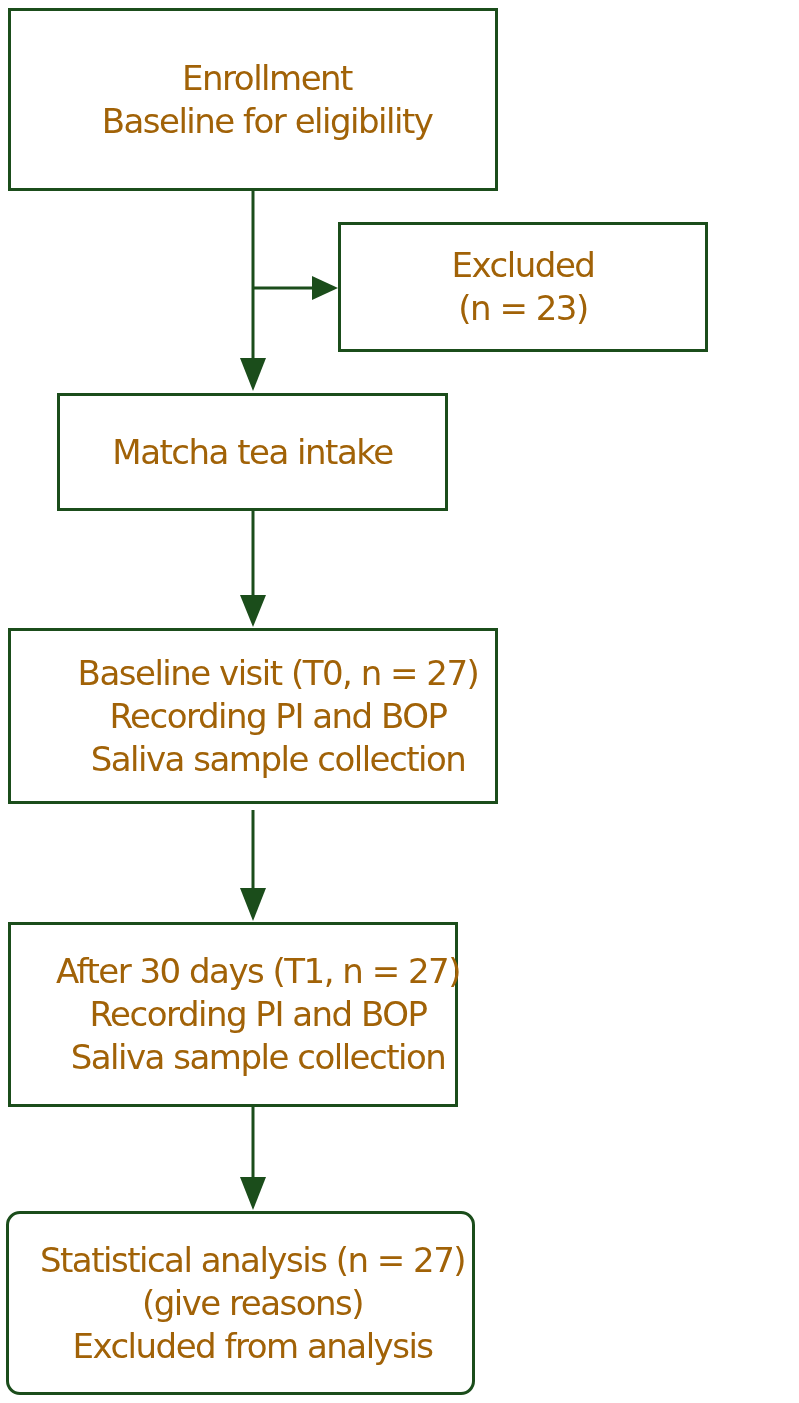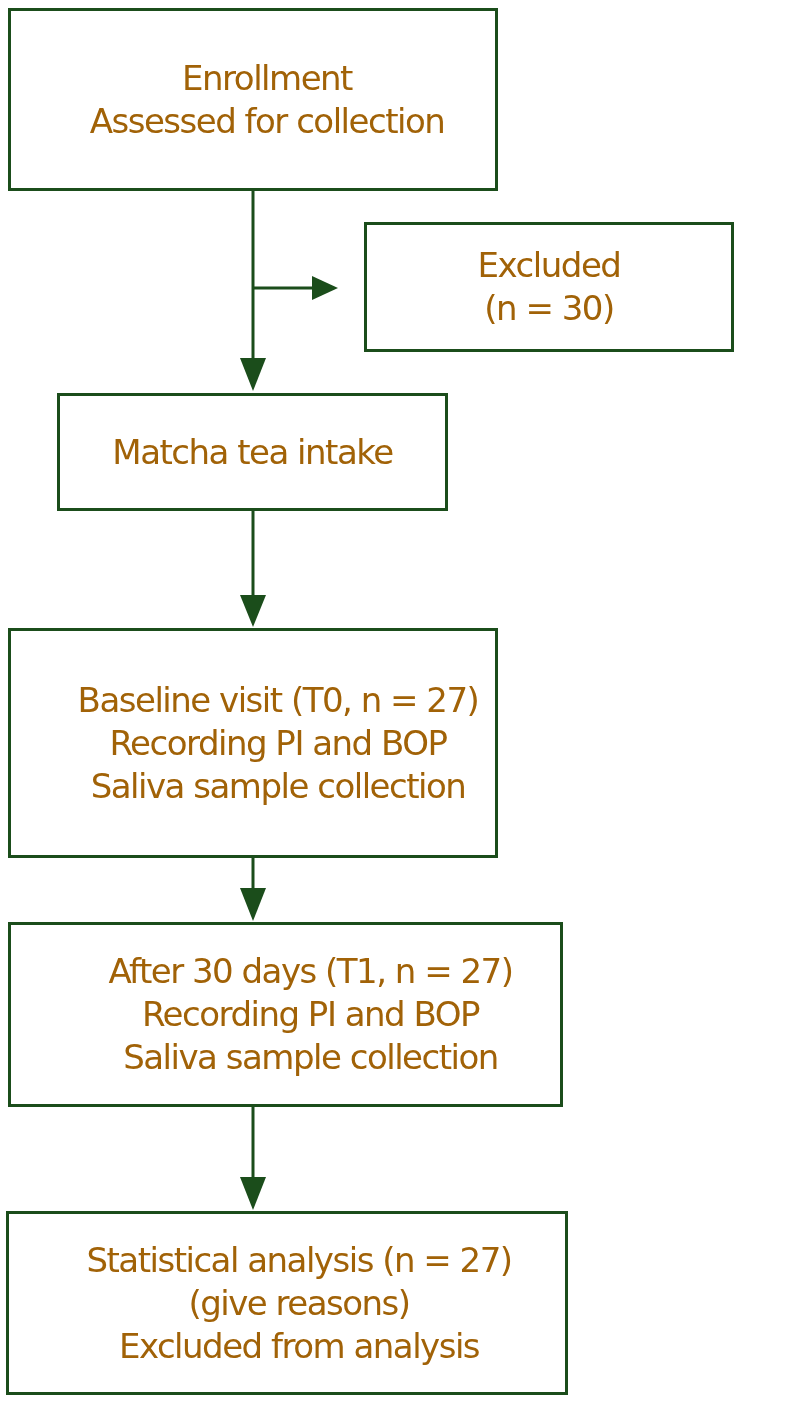--- a/index.html
+++ b/index.html
@@ -28,25 +28,25 @@
     font-size: 34px;
     line-height: 43px;
     letter-spacing: -1.5px;
     text-align: center;
   }
   .flow-box .line {
     white-space: nowrap;
   }
   
   .box-enrollment   { left: 8px;   top: 8px;    width: 490px; height: 183px; }
-  .box-excluded     { left: 338px; top: 222px;  width: 370px; height: 130px; margin-left: 26px; }
+  .box-excluded     { left: 338px; top: 222px;  width: 370px; height: 130px; }
   .box-matcha       { left: 57px;  top: 393px;  width: 391px; height: 118px; }
-  .box-baseline     { left: 8px;   top: 628px;  width: 490px; height: 230px; }
-  .box-after30      { left: 8px;   top: 922px;  width: 555px; height: 185px; }
-  .box-statistical  { left: 6px;   top: 1211px; width: 562px; height: 184px; }
+  .box-baseline     { left: 8px;   top: 628px;  width: 490px; height: 176px; }
+  .box-after30      { left: 8px;   top: 922px;  width: 450px; height: 185px; }
+  .box-statistical  { left: 6px;   top: 1211px; width: 469px; height: 184px; border-radius: 14px; }
   
   .shift-sm .line { transform: translateX(14px); }
   .shift-md .line { transform: translateX(25px); }
   .shift-xs .line { transform: translateX(12px); }
   .connector-layer {
     position: absolute;
     left: 0;
     top: 0;
     width: 799px;
     height: 1403px;
@@ -81,26 +81,26 @@
     </g>
 
     <g>
       <line x1="253" y1="1107" x2="253" y2="1179" stroke-width="3" stroke="#1b4d1b"></line>
       <polygon points="240,1177 266,1177 253,1210" fill="#1b4d1b"></polygon>
     </g>
   </svg>
 
   <div class="flow-box box-enrollment shift-sm">
     <div class="line">Enrollment</div>
-    <div class="line">Assessed for collection</div>
+    <div class="line">Baseline for eligibility</div>
   </div>
 
   <div class="flow-box box-excluded">
     <div class="line">Excluded</div>
-    <div class="line">(n = 30)</div>
+    <div class="line">(n = 23)</div>
   </div>
 
   <div class="flow-box box-matcha">
     <div class="line">Matcha tea intake</div>
   </div>
 
   <div class="flow-box box-baseline shift-md">
     <div class="line">Baseline visit (T0, n = 27)</div>
     <div class="line">Recording PI and BOP</div>
     <div class="line">Saliva sample collection</div>

